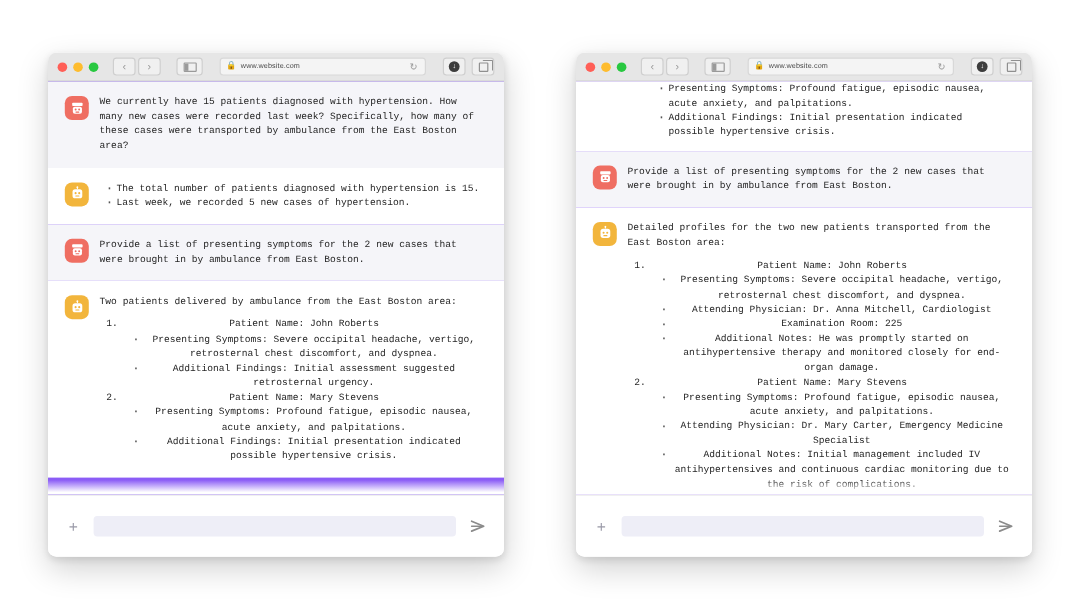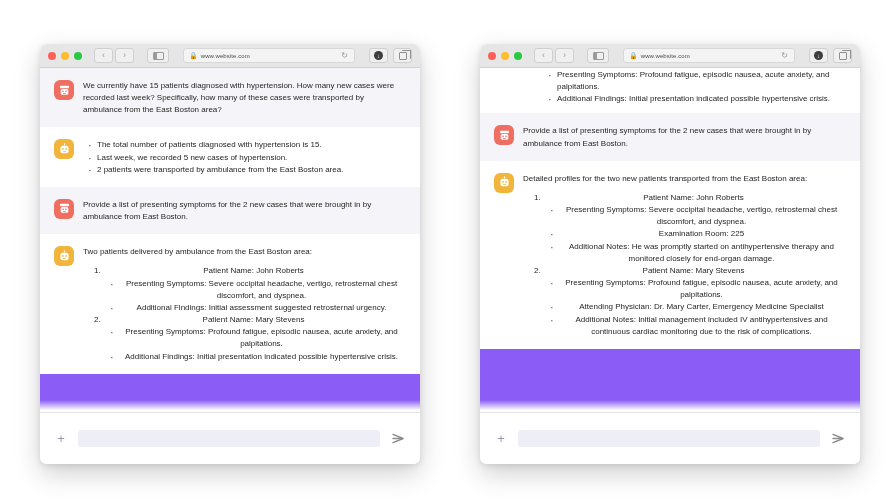--- a/index.html
+++ b/index.html
@@ -88,21 +88,21 @@
     position: relative;
   }
   .tabs-glyph::after {
     content: ""; position: absolute; left: 2px; top: -2.5px;
     width: 8px; height: 8px;
     border-top: 1px solid #8f8f8f; border-right: 1px solid #8f8f8f;
     border-radius: 1px;
   }
 
   
-  .chat-wrap { flex: 1; position: relative; overflow: hidden; background: #8b5cf6; }
+  .chat-wrap { flex: 1; position: relative; overflow: hidden; background: #8b5cf6; font-family: Liberation Mono, monospace; }
   .chat-scroll { position: absolute; left: 0; right: 0; top: 0; }
   #chat-right .chat-scroll { top: -38px; }
 
   .msg { display: flex; padding: 11px 16px 11px 14px; gap: 9px; }
   .msg.user { background: #f5f5f9; }
   .msg.bot  { background: #ffffff; }
 
   .avatar {
     flex: 0 0 20px; width: 20px; height: 20px;
     border-radius: 6px;
@@ -228,21 +228,20 @@
               <rect x="4.5" y="5" width="15" height="14" rx="4" fill="#fff"></rect>
               <circle cx="9.2" cy="11" r="1.6" fill="#f2b53c"></circle>
               <circle cx="14.8" cy="11" r="1.6" fill="#f2b53c"></circle>
               <rect x="8.8" y="14.6" width="6.4" height="1.7" rx="0.85" fill="#f2b53c"></rect>
             </svg>
           </div>
           <div class="bubble">
             <ul class="dashes">
               <li>The total number of patients diagnosed with hypertension is 15.</li>
               <li>Last week, we recorded 5 new cases of hypertension.</li>
-              <li>2 patients were transported by ambulance from the East Boston area.</li>
             </ul>
           </div>
         </div>
 
         <div class="msg user">
           <div class="avatar user-av">
             <svg width="13" height="13" viewBox="0 0 24 24">
               <rect x="4" y="3" width="16" height="5" rx="1.2" fill="#fff"></rect>
               <rect x="5" y="9" width="14" height="11" rx="3" fill="#fff"></rect>
               <circle cx="9.3" cy="13.5" r="1.5" fill="#ef6e62"></circle>
@@ -372,20 +371,21 @@
               <rect x="8.8" y="14.6" width="6.4" height="1.7" rx="0.85" fill="#f2b53c"></rect>
             </svg>
           </div>
           <div class="bubble">
             <p>Detailed profiles for the two new patients transported from the East Boston area:</p>
             <ol class="patients">
               <li>
                 <span>Patient Name: John Roberts</span>
                 <ul class="dashes">
                   <li>Presenting Symptoms: Severe occipital headache, vertigo, retrosternal chest discomfort, and dyspnea.</li>
+                  <li>Attending Physician: Dr. Anna Mitchell, Cardiologist</li>
                   <li>Examination Room: 225</li>
                   <li>Additional Notes: He was promptly started on antihypertensive therapy and monitored closely for end-organ damage.</li>
                 </ul>
               </li>
               <li>
                 <span>Patient Name: Mary Stevens</span>
                 <ul class="dashes">
                   <li>Presenting Symptoms: Profound fatigue, episodic nausea, acute anxiety, and palpitations.</li>
                   <li>Attending Physician: Dr. Mary Carter, Emergency Medicine Specialist</li>
                   <li>Additional Notes: Initial management included IV antihypertensives and continuous cardiac monitoring due to the risk of complications.</li>

